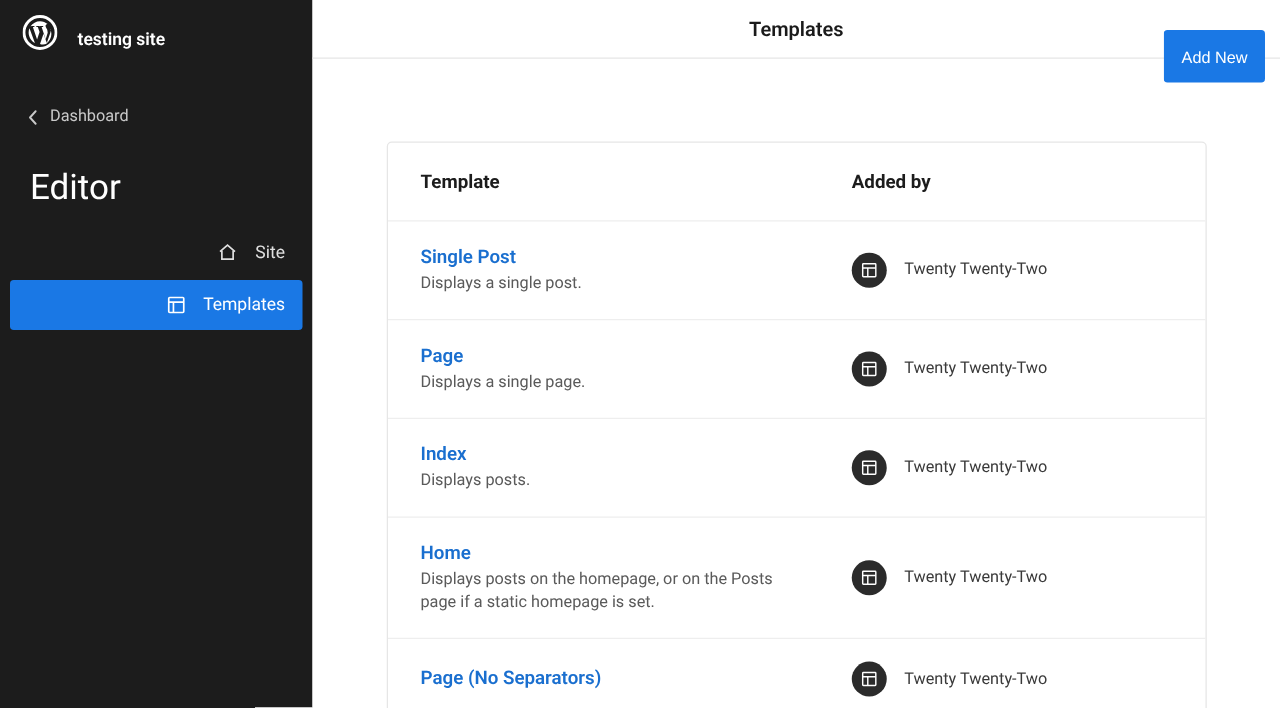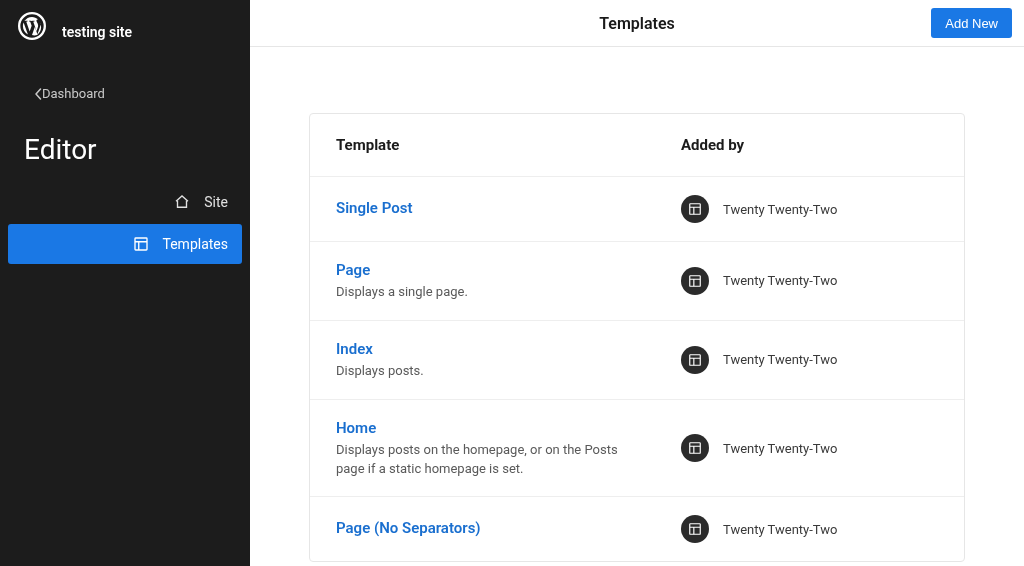--- a/index.html
+++ b/index.html
@@ -6,37 +6,37 @@
   html, body { height: 100%; font-family: -apple-system, BlinkMacSystemFont, "Segoe UI", Roboto, Helvetica, Arial, sans-serif; }
   body { display: flex; width: 1024px; height: 566px; overflow: hidden; background:#fff; }
 
   
   .sidebar { width: 250px; background:#1c1c1c; color:#e6e6e6; display:flex; flex-direction:column; }
   .site-header { display:flex; align-items:flex-end; gap:16px; padding:12px 18px; }
   .wp-logo { width:28px; height:28px; flex:0 0 28px; }
   .wp-logo svg { width:100%; height:100%; display:block; }
   .site-name { font-size:14px; font-weight:600; color:#fff; }
 
-  .back-link { display:flex; align-items:center; padding:10px 22px; margin-top:24px; color:#c9c9c9; font-size:13px; cursor:pointer;margin-left:12px; }
+  .back-link { display:flex; align-items:center; gap:10px; padding:10px 22px; margin-top:24px; color:#c9c9c9; font-size:13px; cursor:pointer; }
   .back-link .chev { width:8px; display:flex; }
   .back-link svg { width:8px; height:12px; }
 
   .editor-title { font-size:28px; font-weight:400; color:#fff; padding:22px 24px 12px; }
 
   .nav { display:flex; flex-direction:column; padding:4px 8px; gap:2px; }
   .nav-item { display:flex; align-items:center; gap:12px; padding:10px 14px; border-radius:3px; font-size:14px; color:#e0e0e0; cursor:pointer;justify-content:flex-end; }
   .nav-item .icn { width:20px; height:20px; display:flex; align-items:center; justify-content:center; }
   .nav-item.active { background:#1a78e5; color:#fff; }
   .nav-item svg { width:18px; height:18px; }
 
   
   .main { flex:1; display:flex; flex-direction:column; background:#fff; }
   .topbar { height:47px; border-bottom:1px solid #e6e6e6; display:flex; align-items:center; justify-content:center; position:relative; }
   .topbar-title { font-size:16px; font-weight:600; color:#1a1a1a; }
-  .add-new { position:absolute; right:12px; top:8px; height:30px; padding:0 14px; background:#1a78e5; color:#fff; border:none; border-radius:3px; font-size:13px; font-weight:500; cursor:pointer; }
+  .add-new { position:absolute; right:12px; top:24px; height:42px; padding:0 14px; background:#1a78e5; color:#fff; border:none; border-radius:3px; font-size:13px; font-weight:500; cursor:pointer; }
 
   .content { flex:1; overflow:auto; padding:50px 30px 0; }
   .panel { width:656px; margin:16px auto; border:1px solid #e6e6e6; border-radius:4px; background:#fff; }
   .panel-head { display:flex; padding:22px 26px; font-size:15px; font-weight:700; color:#1c1c1c; }
   .col-template { flex:0 0 345px; }
   .col-addedby { flex:1; }
 
   .row { display:flex; align-items:center; border-top:1px solid #eee; padding:18px 26px; }
   .row .left { flex:0 0 345px; }
   .row .right { flex:1; display:flex; align-items:center; gap:14px; }
@@ -106,20 +106,21 @@
   <div class="content">
     <div class="panel">
       <div class="panel-head">
         <div class="col-template">Template</div>
         <div class="col-addedby">Added by</div>
       </div>
 
       <div class="row">
         <div class="left">
           <a class="tmpl-name">Single Post</a>
+          <div class="tmpl-desc">Displays a single post.</div>
         </div>
         <div class="right">
           <span class="theme-icon">
             <svg viewBox="0 0 24 24" fill="none" stroke="#fff" stroke-width="2">
                 <rect x="3" y="3" width="18" height="18" rx="1"></rect>
                 <path d="M3 9h18M10 9v12"></path>
               </svg>
           </span>
           <span class="theme-name">Twenty Twenty-Two</span>
         </div>

